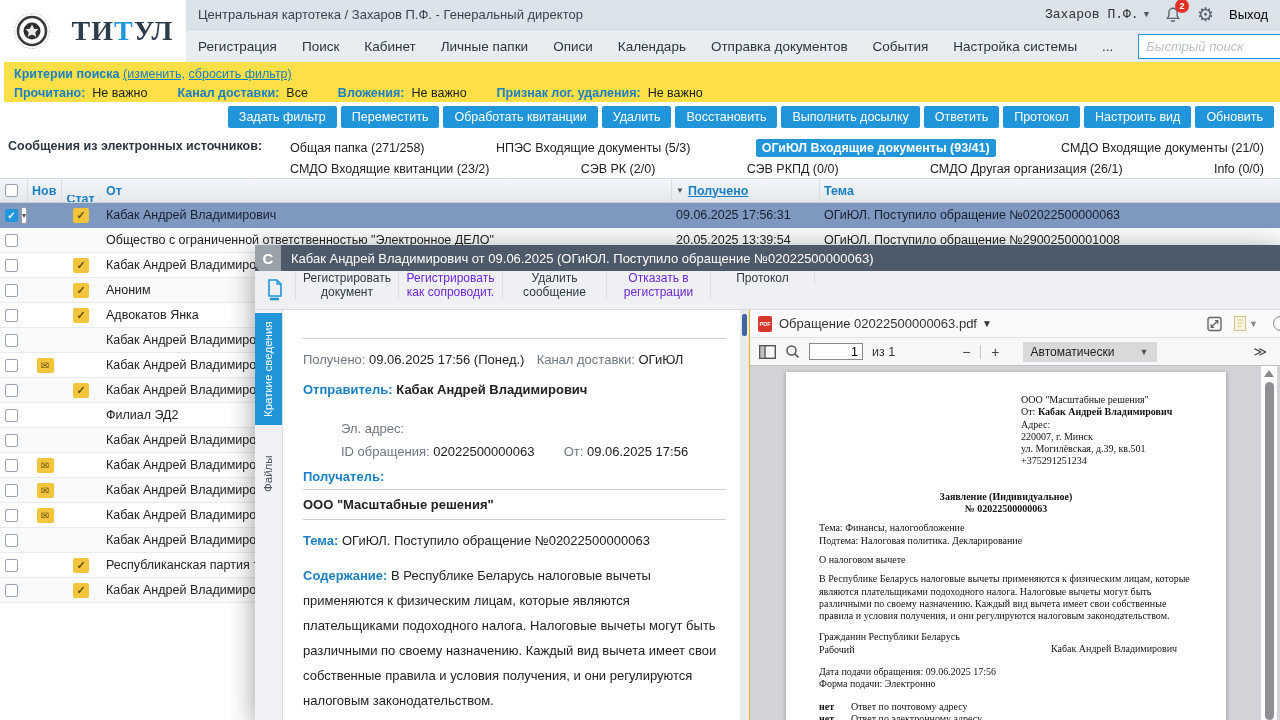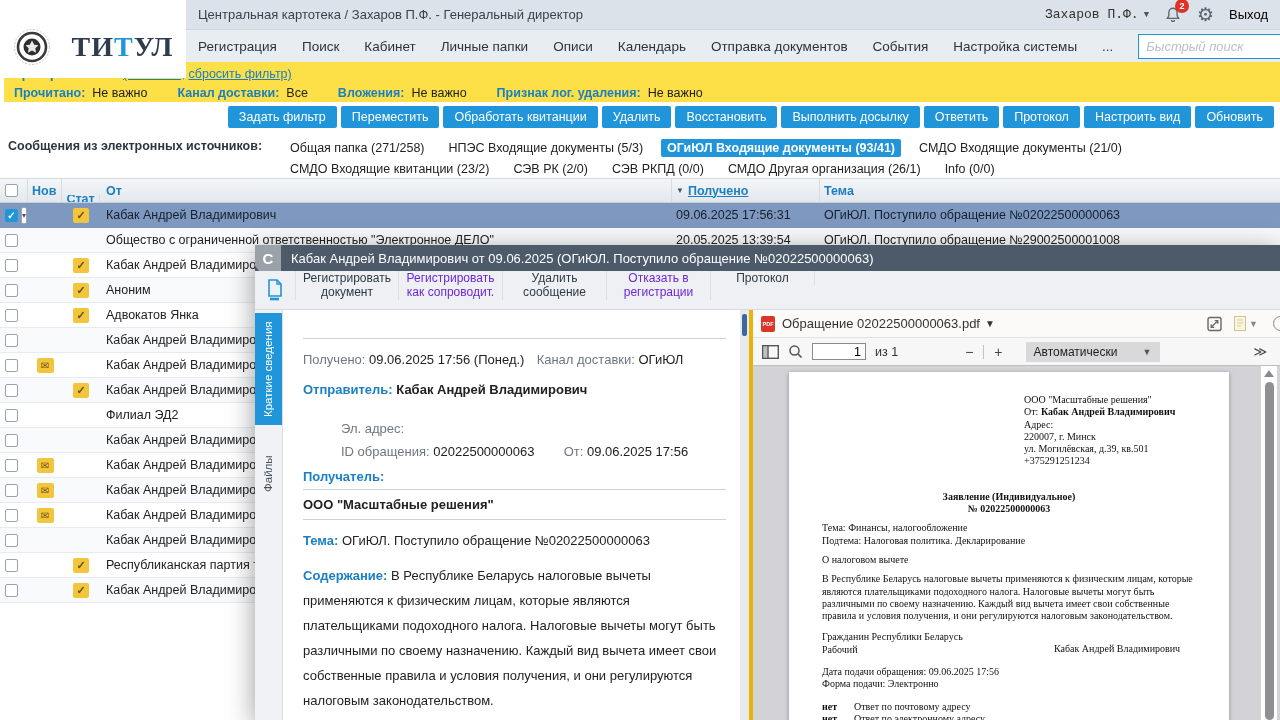--- a/index.html
+++ b/index.html
@@ -1,20 +1,20 @@
 <!DOCTYPE html>
 <html><head>
 <meta charset="utf-8">
 <style>
   html,body{margin:0;padding:0;background:#fff;}
   .app{position:relative;width:1280px;height:720px;overflow:hidden;
        font-family:"Liberation Sans",sans-serif;background:#fff;}
 
   
-  .logo-box{position:absolute;left:0;top:16px;width:186px;height:62px;background:#fff;
+  .logo-box{position:absolute;left:0;top:0;width:186px;height:62px;background:#fff;
             display:flex;align-items:center;justify-content:center;gap:21px;z-index:2;}
   .logo-text{font-family:"Liberation Serif",serif;font-size:28px;font-weight:bold;
              letter-spacing:1px;color:#2e3d4d;}
   .lt-blue{color:#2196d9;}
   .topbar{position:absolute;left:186px;top:0;right:0;height:30px;background:#dbe2e9;
           border-bottom:1px solid #cfd7df;display:flex;align-items:center;padding:0 12px;box-sizing:border-box;}
   .breadcrumb{font-size:13px;color:#39434f;}
   .top-right{margin-left:auto;display:flex;align-items:center;gap:15px;}
   .user-chip{font-size:13px;color:#333;display:flex;align-items:center;gap:5px;cursor:pointer;font-family:Liberation Mono, monospace;}
   .chev{font-size:9px;color:#555;}
@@ -46,21 +46,21 @@
   
   .actions-row{position:absolute;left:0;top:102px;width:100%;height:30px;background:#fff;
                display:flex;align-items:center;justify-content:flex-end;gap:4px;padding-right:6px;box-sizing:border-box;}
   .act-btn{height:22px;background:#2095da;color:#fff;border:none;font-size:12.5px;padding:0 11px;
            border-radius:2px;font-family:inherit;white-space:nowrap;cursor:pointer;}
 
   
   .folders{position:absolute;left:0;top:132px;width:100%;height:46px;background:#fff;
            display:flex;align-items:flex-start;padding-top:7px;box-sizing:border-box;}
   .folders-label{flex:0 0 276px;padding-left:8px;font-size:12.5px;font-weight:bold;color:#2c3640;}
-  .folder-tabs{flex:1;display:flex;flex-wrap:wrap;gap:3px 12px;padding-right:10px;}
+  .folder-tabs{flex:1;display:flex;flex-wrap:wrap;gap:3px 12px;padding-right:10px;justify-content:space-between;}
   .ftab{font-size:12.5px;color:#222;padding:2px 6px;border-radius:2px;white-space:nowrap;cursor:pointer;}
   .ftab.active{background:#2095da;color:#fff;font-weight:bold;}
 
   
   .table{position:absolute;left:0;top:178px;width:100%;}
   .thead{display:grid;grid-template-columns:28px 34px 38px 572px 148px 1fr;height:23px;
          background:linear-gradient(#f4f6f8,#e3e8ed);border-top:1px solid #d4dae0;border-bottom:1px solid #c9d0d7;
          font-size:12.5px;color:#1b7fc3;font-weight:bold;}
   .th{padding:0 4px;white-space:nowrap;overflow:hidden;border-right:1px solid #d7dce2;
       display:flex;align-items:center;}
@@ -124,21 +124,21 @@
   .hr2{margin-top:5px;}
   .d-rec-name{margin-top:7px;font-weight:bold;}
   .hr3{margin-top:7px;}
   .d-subject{margin-top:13px;}
   .d-content{margin-top:15px;line-height:25px;}
 
   .pdf-splitter{width:9px;background:#e8ebee;position:relative;flex:0 0 auto;cursor:col-resize;}
   .splitter-handle{position:absolute;top:4px;left:2px;width:5px;height:22px;background:#3f66a0;border-radius:2px;}
 
   
-  .pdf-pane{flex:1;display:flex;flex-direction:column;min-width:0;border-left:4px solid #eab308;background:#fbfaf8;}
+  .pdf-pane{flex:1;display:flex;flex-direction:column;min-width:0;border-left:1px solid #eab308;background:#fbfaf8;}
   .pdf-filebar{height:27px;display:flex;align-items:center;padding:0 8px;position:relative;overflow:hidden;flex:0 0 auto;}
   .pdf-ficon{width:14px;height:16px;background:#d8372a;border-radius:2px;color:#fff;font-size:5.5px;
              font-weight:bold;display:flex;align-items:center;justify-content:center;margin-right:7px;}
   .pdf-fname{font-size:13px;color:#333;cursor:pointer;}
   .fb-chev{font-size:10px;color:#333;margin-left:5px;}
   .fb-right{margin-left:auto;display:flex;align-items:center;gap:12px;padding-right:14px;}
   .half-circle{position:absolute;right:-8px;top:6px;width:15px;height:15px;border:1.5px solid #888;border-radius:50%;box-sizing:border-box;}
   .pdf-toolbar{height:27px;background:#f7f7f8;border-top:1px solid #e2e2e4;border-bottom:1px solid #bdbdc2;
                display:flex;align-items:center;padding:0 9px;gap:9px;flex:0 0 auto;}
   .page-input{width:54px;height:17px;border:1px solid #8a8a8e;background:#fff;font-size:12.5px;

